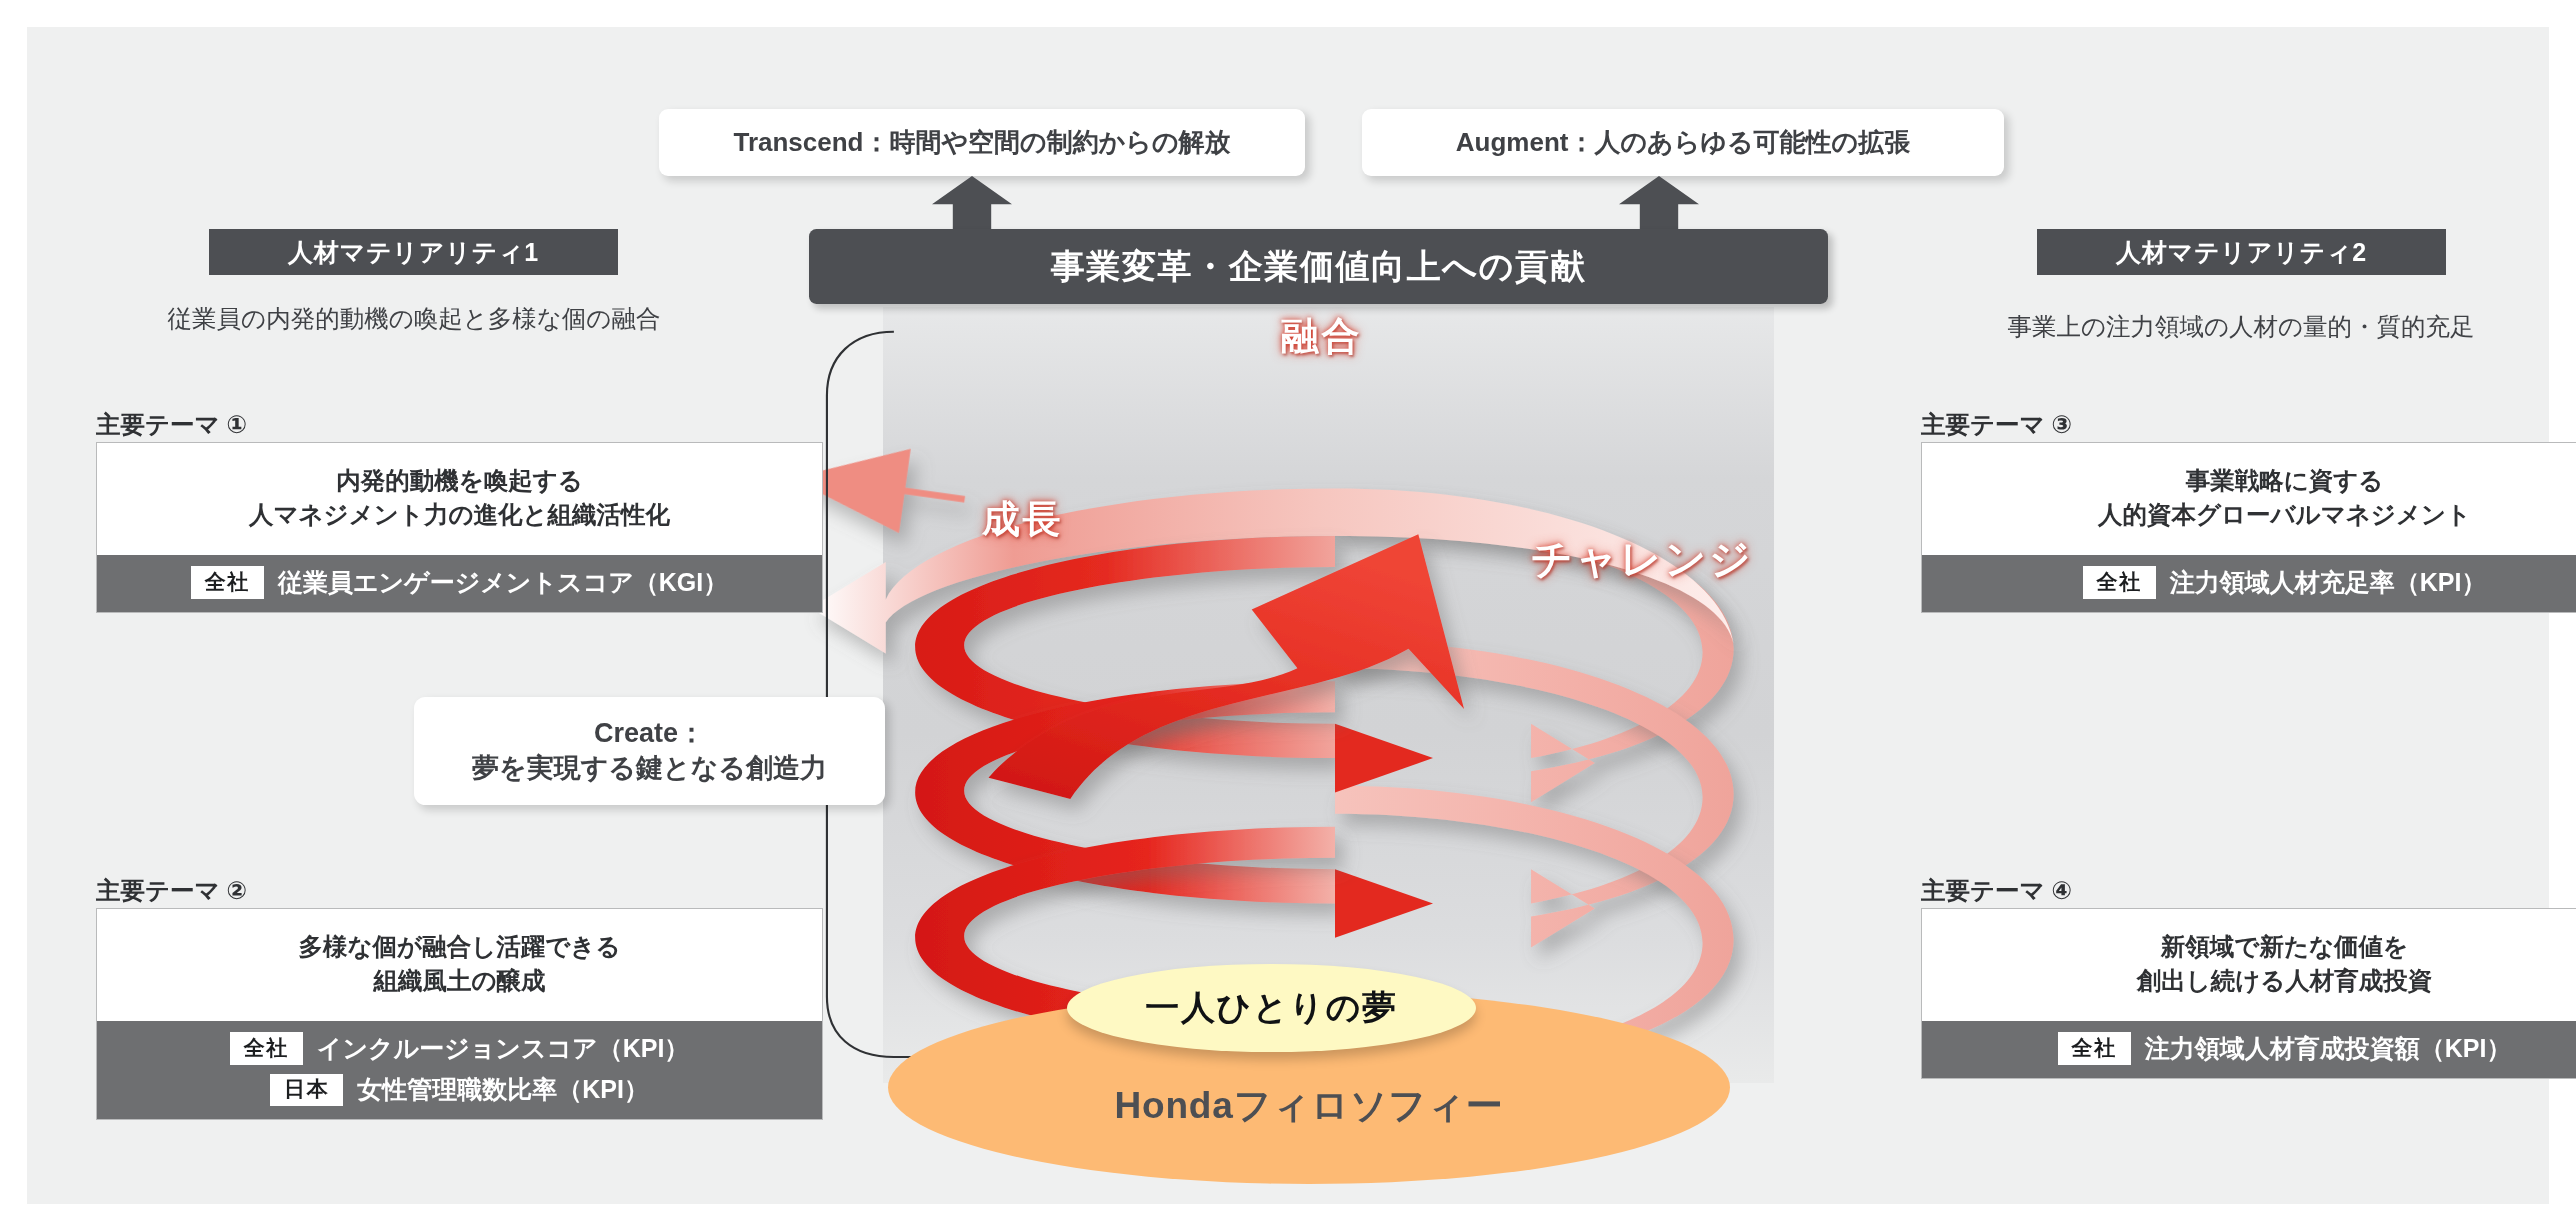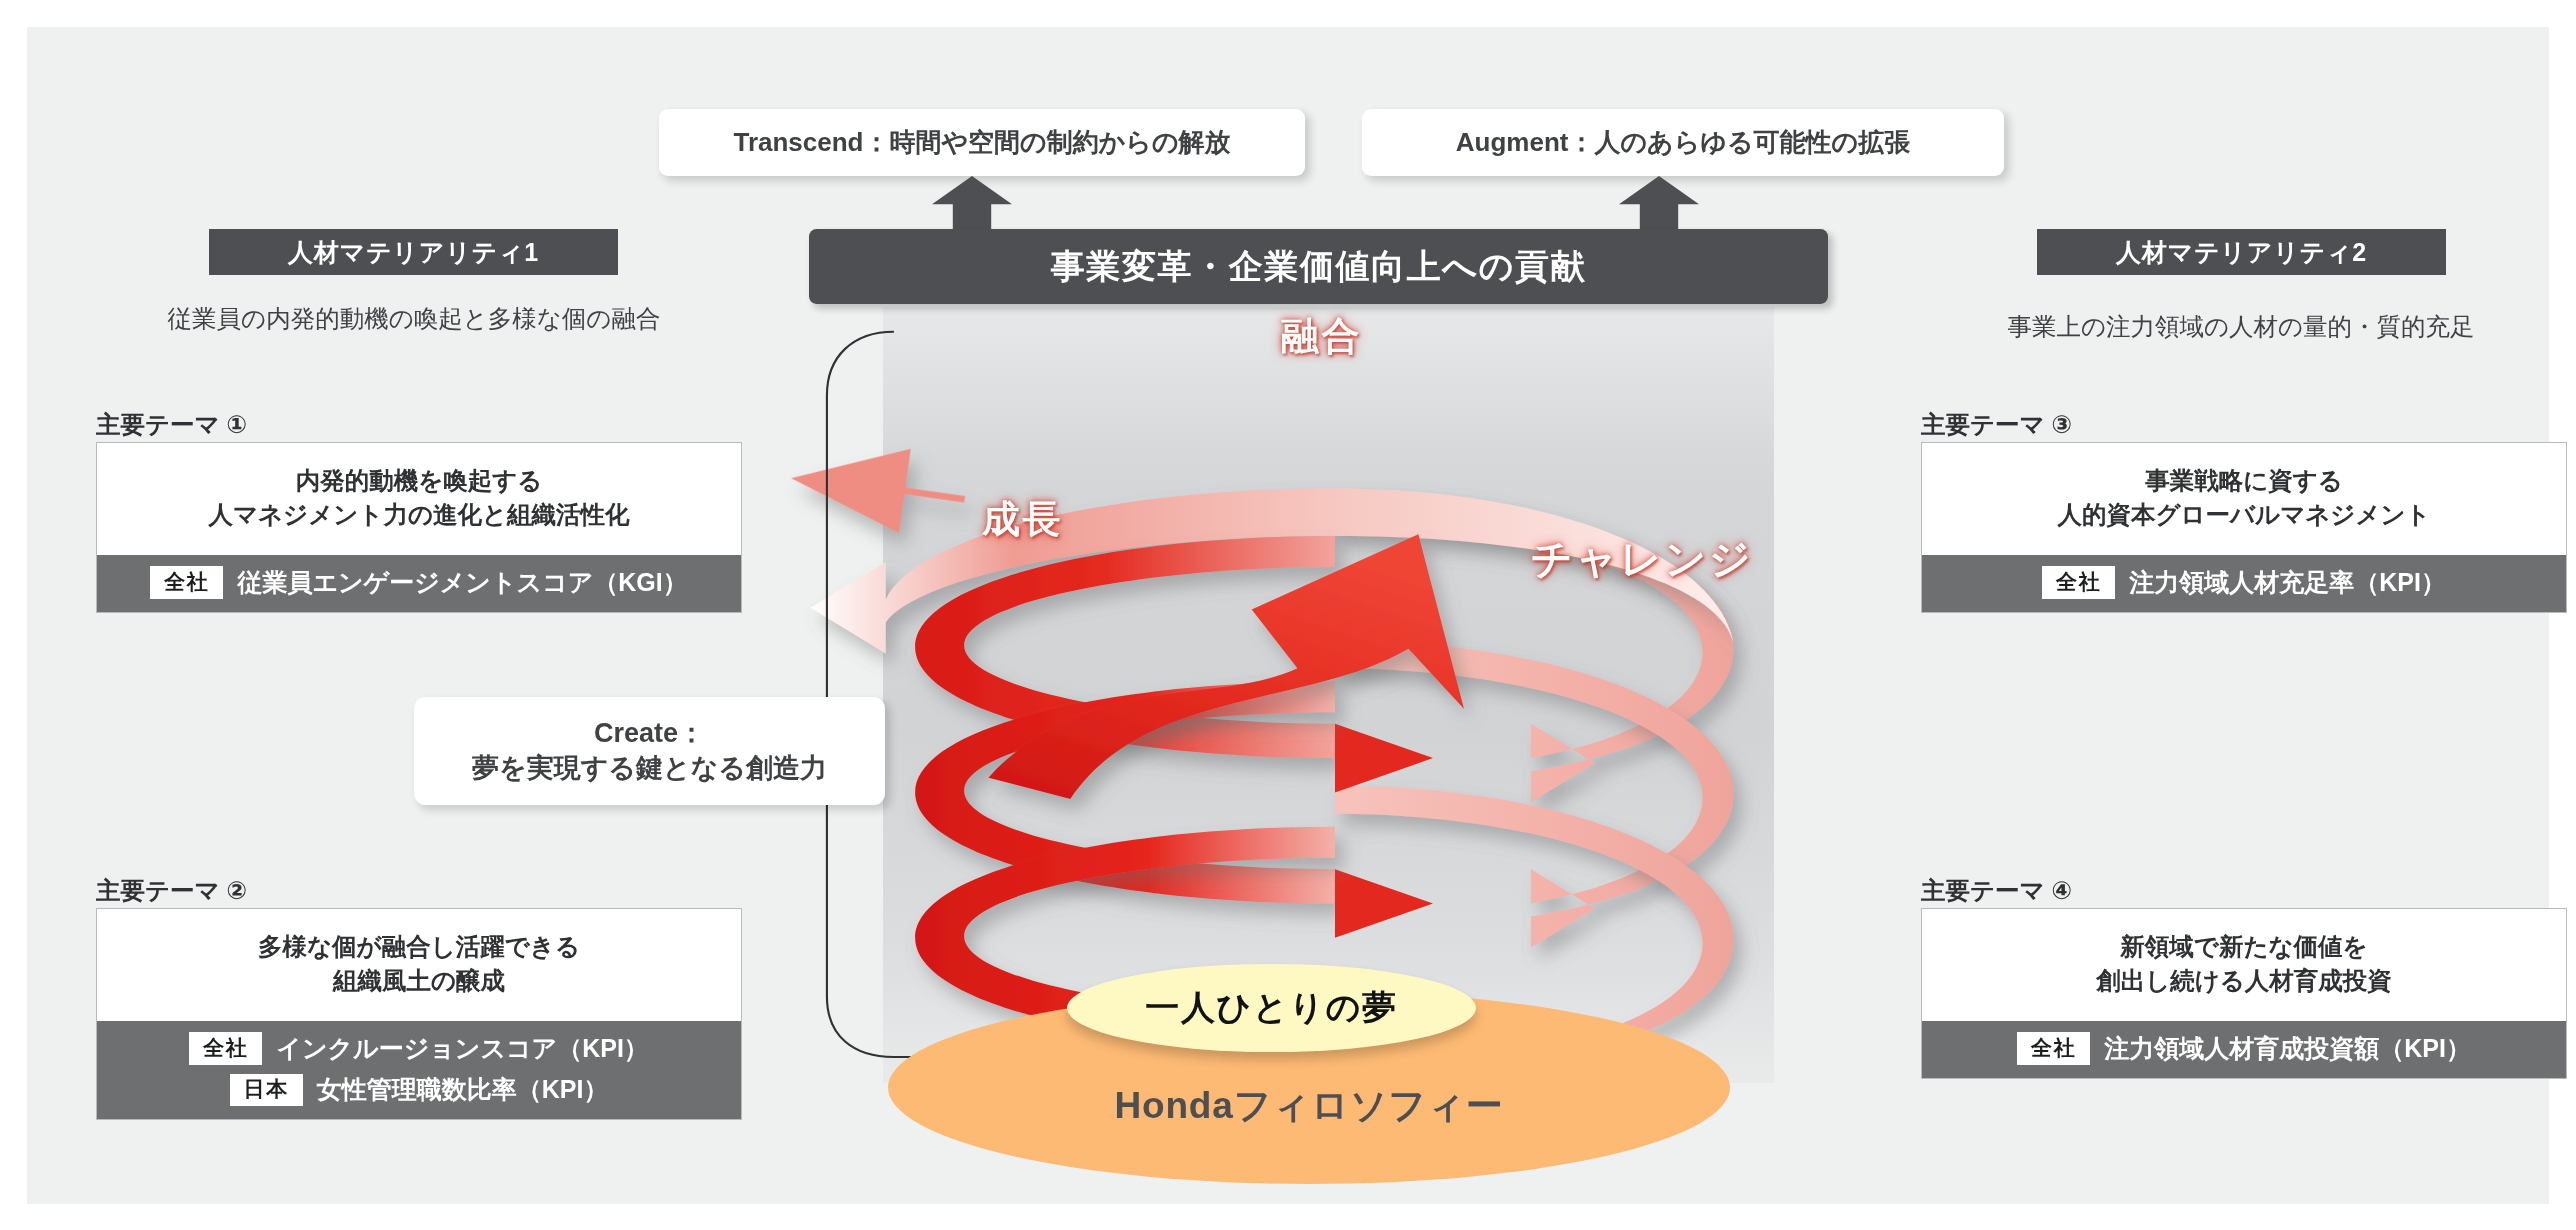--- a/index.html
+++ b/index.html
@@ -131,21 +131,21 @@
   
   .theme-label {
     position: absolute;
     font-size: 24.5px;
     font-weight: bold;
     color: #2f3134;
     white-space: nowrap;
   }
   .theme-card {
     position: absolute;
-    width: 646px;
+    width: 727px;
     background: #ffffff;
     border: 0.8px solid #b9babb;
     display: flex;
     flex-direction: column;
   }
   .theme-title {
     padding: 21px 11.4px 23px;
     text-align: center;
     color: #2f3134;
     font-size: 24.5px;

